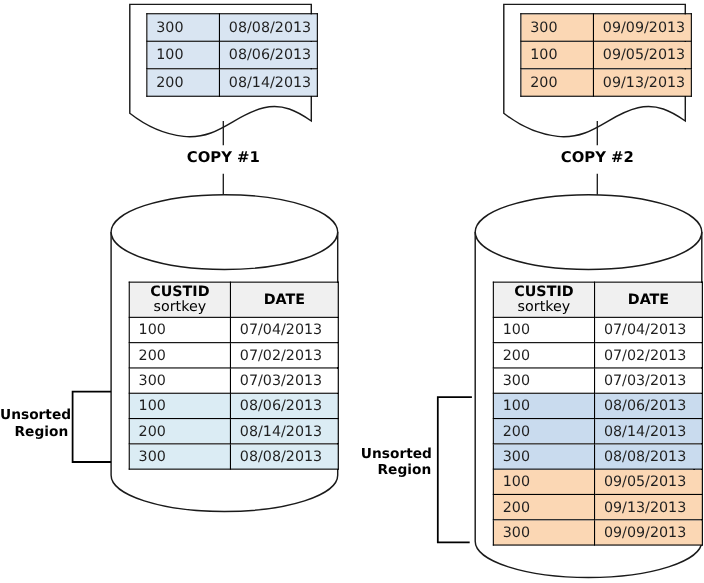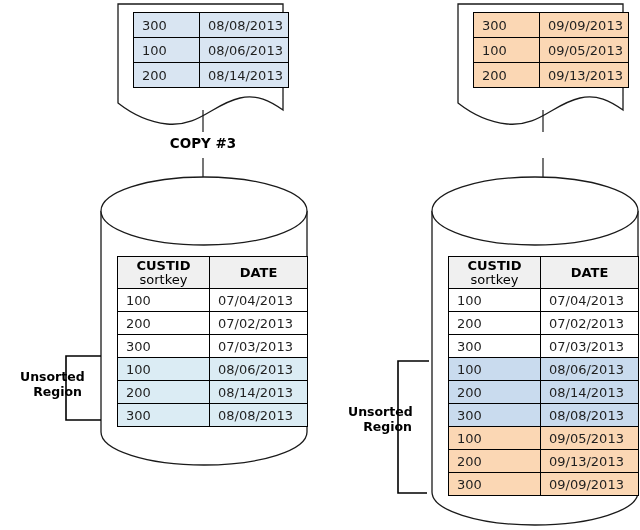--- a/index.html
+++ b/index.html
@@ -34,21 +34,21 @@
   }
   .cyl-table .c1 { width:83px; }
   .cyl-table .c2 { width:89px; }
 
   .copy-label {
     position:absolute; width:140px; text-align:center;
     font-size:13.5px; font-weight:bold; color:#000;
   }
   .unsorted-label {
     position:absolute; text-align:right;
-    font-size:12.5px; font-weight:bold; color:#000; line-height:15px;margin-left:20px;
+    font-size:12.5px; font-weight:bold; color:#000; line-height:15px;
   }
 </style>
 </head>
 <body>
 
 <div class="canvas">
 
   <svg class="shapes" width="640" height="530" viewBox="0 0 640 530">
 
     <path id="doc-outline" d="M 118 4 L 283 4 L 283 110 C 270 101 257 94 240 98 C 213 104 199 127 167 124 C 148 122 132 114 118 103 Z" fill="#ffffff" stroke="#1a1a1a" stroke-width="1.3"></path>
@@ -79,38 +79,39 @@
         <tr>
           <td class="c1" style="background-color: rgb(217, 229, 242);">100</td>
           <td class="c2" style="background-color: rgb(217, 229, 242);">08/06/2013</td>
         </tr>
         <tr>
           <td class="c1" style="background-color: rgb(217, 229, 242);">200</td>
           <td class="c2" style="background-color: rgb(217, 229, 242);">08/14/2013</td>
         </tr>
       </tbody>
   </table>
-  <div class="copy-label" style="left:133px; top:135px;">COPY #3</div>
+  <div class="copy-label" style="left:133px; top:135px;">COPY #1</div>
 
   <table class="doc-table" style="left:473px; top:12px;">
     <tbody>
         <tr>
           <td class="c1" style="background-color: rgb(251, 215, 180);">300</td>
           <td class="c2" style="background-color: rgb(251, 215, 180);">09/09/2013</td>
         </tr>
         <tr>
           <td class="c1" style="background-color: rgb(251, 215, 180);">100</td>
           <td class="c2" style="background-color: rgb(251, 215, 180);">09/05/2013</td>
         </tr>
         <tr>
           <td class="c1" style="background-color: rgb(251, 215, 180);">200</td>
           <td class="c2" style="background-color: rgb(251, 215, 180);">09/13/2013</td>
         </tr>
       </tbody>
   </table>
+  <div class="copy-label" style="left:473px; top:135px;">COPY #2</div>
 
   <table class="cyl-table" style="left:117px; top:256px;">
     <thead>
       <tr>
         <th class="c1">
           <div class="th-title">CUSTID</div>
           <div class="th-sub">sortkey</div>
         </th>
         <th class="c2">DATE</th>
       </tr>

